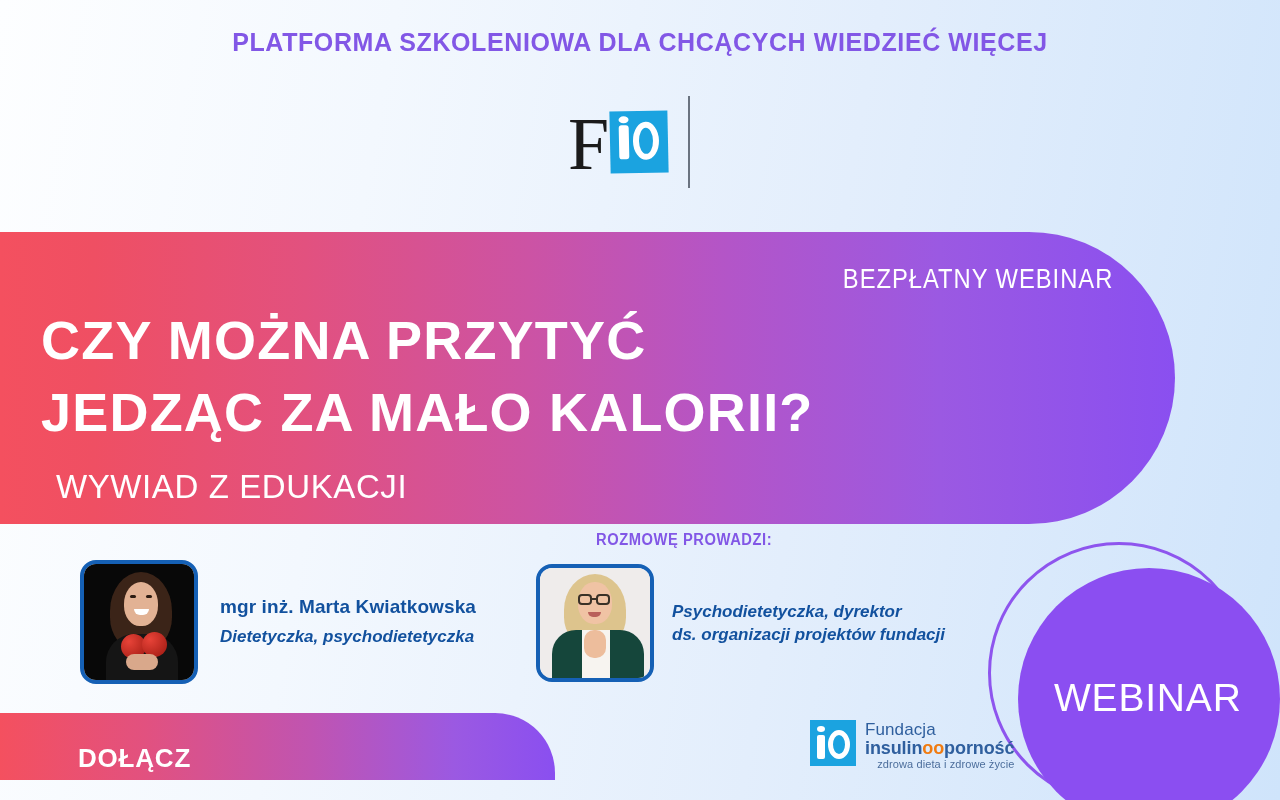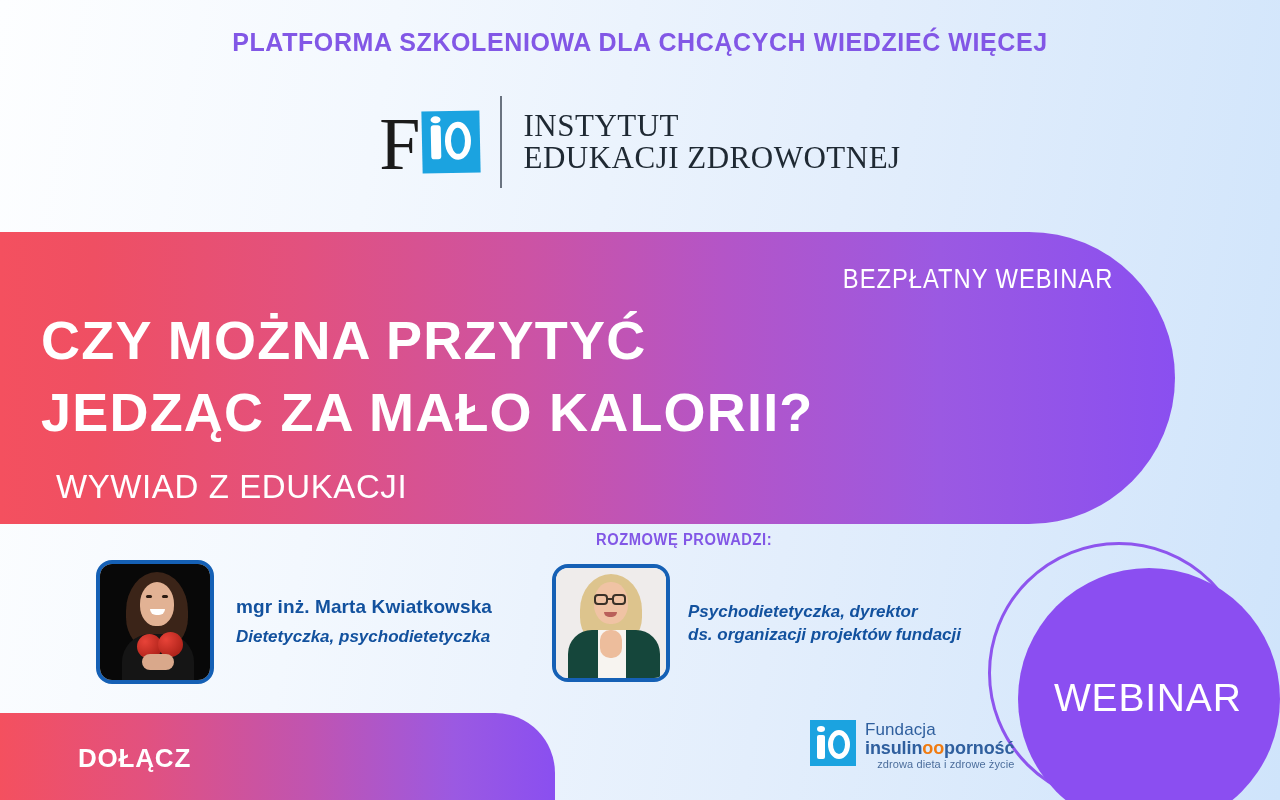--- a/index.html
+++ b/index.html
@@ -212,21 +212,20 @@
     transform: scaleX(0.92);
     transform-origin: left center;
     white-space: nowrap;
   }
 
   
   .speaker {
     position: absolute;
     display: flex;
     align-items: center;
-    margin-left: 16px;
   }
   .speaker.s1 { left: 80px; top: 560px; }
   .speaker.s2 { left: 536px; top: 564px; }
 
   .photo {
     width: 118px;
     height: 124px;
     border: 4px solid #1560b5;
     border-radius: 16px;
     box-sizing: border-box;
@@ -327,21 +326,21 @@
     font-size: 17px;
     line-height: 23px;
   }
 
   
   .bottom-bar {
     position: absolute;
     left: 0;
     top: 713px;
     width: 555px;
-    height: 87px;
+    height: 67px;
     background: linear-gradient(90deg, #f4505f 0%, #e2517f 26%, #c054b1 56%, #9b59e2 82%, #8a4ff0 100%);
     border-radius: 0 60px 0 0;
   }
   .bottom-bar .join {
     position: absolute;
     left: 78px;
     top: 30px;
     color: #ffffff;
     font-weight: bold;
     font-size: 26px;
@@ -421,24 +420,20 @@
 
   <div class="logo-block">
     <div class="logo-mark">
       <span class="logo-f">F</span>
       <span class="logo-square">
         <span class="sq-i-dot"></span>
         <span class="sq-i"></span>
         <span class="sq-o"></span>
       </span>
       <span class="logo-divider"></span>
-      <span class="logo-words">
-        <span class="l1">INSTYTUT</span><br>
-        <span class="l2">EDUKACJI ZDROWOTNEJ</span>
-      </span>
     </div>
   </div>
 
   <div class="ring"></div>
   <div class="webinar-circle">
     <span class="lbl">WEBINAR</span>
   </div>
 
   <div class="banner">
     <div class="free-badge">BEZPŁATNY WEBINAR</div>

